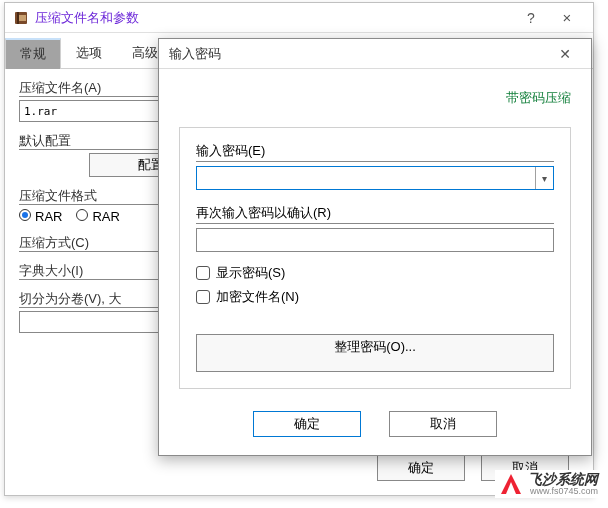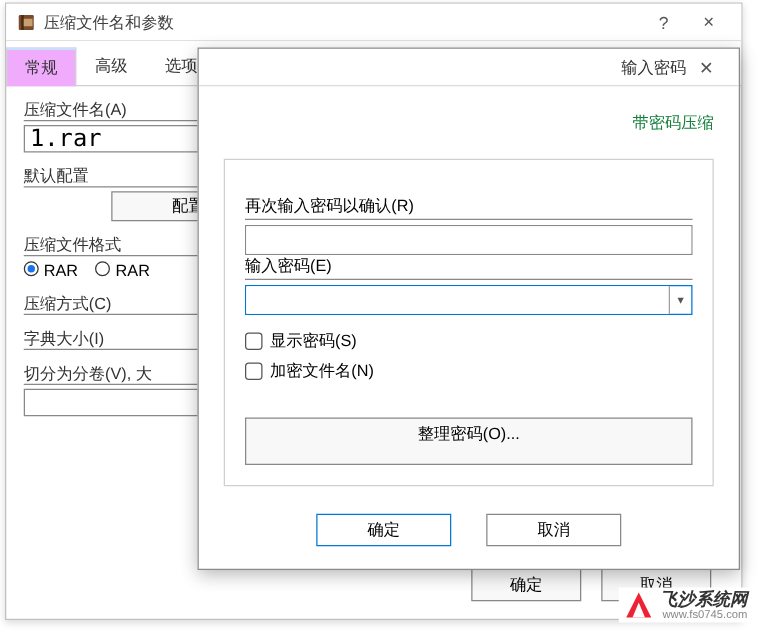--- a/index.html
+++ b/index.html
@@ -3,48 +3,48 @@
 <meta charset="utf-8">
 <style>
   * { box-sizing: border-box; margin: 0; padding: 0; font-family: "Microsoft YaHei", "Segoe UI", sans-serif; font-size: 13px; }
   body { width: 608px; height: 508px; background: #fff; position: relative; overflow: hidden; }
   
   
   .back-dialog { position: absolute; left: 4px; top: 2px; width: 590px; height: 494px; border: 1px solid #c0c0c0; background: #fff; box-shadow: 0 2px 6px rgba(0,0,0,0.15); }
   .back-title { height: 30px; display: flex; align-items: center; padding: 0 8px; border-bottom: 1px solid #e0e0e0; background: #fff; }
   .back-title .icon { width: 16px; height: 16px; margin-right: 6px; display:inline-block; }
   .icon svg { width:100%; height:100%; }
-  .back-title-text { flex: 1; color: #404040; }
+  .back-title-text { flex: 1; color: #6d28d9; }
   .title-btn { width: 36px; text-align: center; color: #555; cursor: default; font-size: 15px; }
   .title-btn.help { font-size: 14px; }
   
   .tabbar { display: flex; border-bottom: 1px solid #d0d0d0; background: #fff; padding-top: 4px; }
   .tab { padding: 5px 14px 6px; border: 1px solid transparent; border-bottom: none; color: #333; position: relative; top: 1px; }
-  .tab.active { border-color: #d0d0d0; background: #f0abfc; border-top: 2px solid #c8e1f9; }
+  .tab.active { border-color: #d0d0d0; background: #a3a3a3; border-top: 2px solid #c8e1f9; }
   
   .form-area { padding: 10px 14px; }
   .field { margin-bottom: 10px; }
   .label { color: #333; margin-bottom: 1px; display: block; }
   .underline { border-bottom: 1px solid #888; margin-top: -2px; margin-bottom: 3px; width: 140px; }
-  .text-input, .combo { width: 140px; height: 22px; border: 1px solid #888; padding: 2px 4px; background: #fff; font-family: monospace; font-size: 19px; }
+  .text-input, .combo { width: 140px; height: 22px; border: 1px solid #888; padding: 2px 4px; background: #fff; font-family: monospace; font-size: 11px; }
   .combo { font-family: inherit; }
   .profile-btn { width: 140px; height: 24px; border: 1px solid #888; background: #f8f8f8; text-align: center; padding-top: 2px; margin-left: 70px; }
   
   .radios { display: flex; gap: 14px; margin-top: 4px; }
   .radio { display: flex; align-items: flex-start; gap: 4px; }
   .radio .dot { width: 12px; height: 12px; border: 1px solid #333; border-radius: 50%; display:inline-flex; align-items:center; justify-content:center; }
   .radio.checked .dot::after { content:""; width:6px; height:6px; border-radius:50%; background:#1a73e8; }
   
   .back-buttons { position: absolute; bottom: 14px; right: 24px; display: flex; gap: 16px; }
   .btn { width: 88px; height: 26px; border: 1px solid #888; background: #f8f8f8; text-align: center; padding-top: 3px; }
   
   
   .front-dialog { position: absolute; left: 158px; top: 38px; width: 434px; height: 418px; border: 1px solid #8a8a8a; background: #fff; box-shadow: 0 4px 14px rgba(0,0,0,0.3); }
   .front-title { height: 30px; display: flex; align-items: center; padding: 0 10px; border-bottom: 1px solid #dcdcdc; }
-  .front-title-text { flex: 1; color: #333; text-align: right; }
+  .front-title-text { flex: 1; color: #333; }
   .front-close { width: 32px; text-align: center; color: #555; font-size: 14px; }
   .front-body { padding: 12px 20px 8px; }
   .front-heading { text-align: right; margin: 8px 0 20px; color: #15803d; }
   
   .group { border: 1px solid #d0d0d0; padding: 14px 16px 16px; margin-top: 12px; position: relative; }
   
   .f-label { margin-bottom: 3px; display: block; }
   .uline { border-bottom: 1px solid #888; width: 100%; margin-bottom: 4px; margin-top:-2px; }
   .pw-combo { width: 100%; height: 24px; border: 1px solid #0078d4; background: #fff; display: flex; }
   .pw-combo .ci { flex:1; border:none; padding: 2px 6px; }
@@ -79,22 +79,22 @@
           <rect x="4" y="2" width="2" height="12" fill="#4a2a14"></rect>
           <rect x="6" y="5" width="7" height="6" fill="#c8a070"></rect>
         </svg>
     </span>
     <span class="back-title-text">压缩文件名和参数</span>
     <span class="title-btn help">?</span>
     <span class="title-btn">×</span>
   </div>
   <div class="tabbar">
     <div class="tab active">常规</div>
+    <div class="tab">选项</div>
     <div class="tab">高级</div>
-    <div class="tab">选项</div>
   </div>
   <div class="form-area">
     <div class="field">
       <span class="label">压缩文件名(A)</span>
       <div class="underline"></div>
       <input class="text-input" value="1.rar" style="">
     </div>
     <div class="field">
       <span class="label">默认配置</span>
       <div class="underline"></div>
@@ -135,32 +135,32 @@
 </div>
 
 <div class="front-dialog">
   <div class="front-title">
     <span class="front-title-text">输入密码</span>
     <span class="front-close">✕</span>
   </div>
   <div class="front-body">
     <div class="front-heading">带密码压缩</div>
     <div class="group">
-      <div style="margin-top:14px">
-        <span class="f-label">再次输入密码以确认(R)</span>
-        <div class="uline"></div>
-        <div class="pw-confirm"><input style="border: none; width: 100%; height: 100%; padding: 2px 6px;" type="password"></div>
-      </div>
       <div>
         <span class="f-label">输入密码(E)</span>
         <div class="uline"></div>
         <div class="pw-combo">
           <input class="ci" type="password" style="">
           <div class="arrow">▾</div>
         </div>
+      </div>
+      <div style="margin-top:14px">
+        <span class="f-label">再次输入密码以确认(R)</span>
+        <div class="uline"></div>
+        <div class="pw-confirm"><input style="border: none; width: 100%; height: 100%; padding: 2px 6px;" type="password"></div>
       </div>
       <div class="checks">
         <div class="check">
           <span class="cbox"></span>
           <span>显示密码(S)</span>
         </div>
         <div class="check">
           <span class="cbox"></span>
           <span>加密文件名(N)</span>
         </div>

